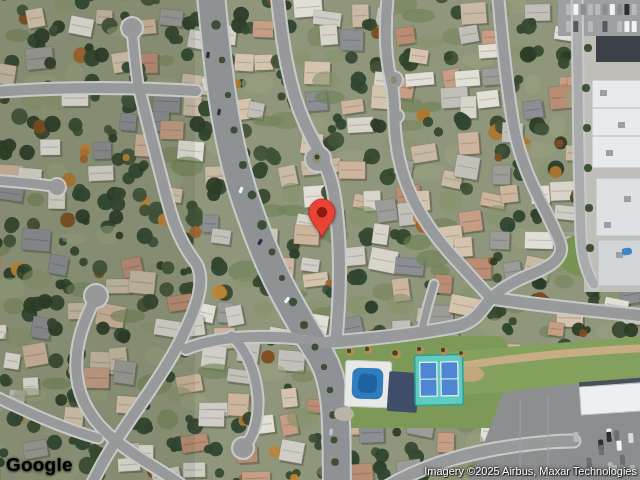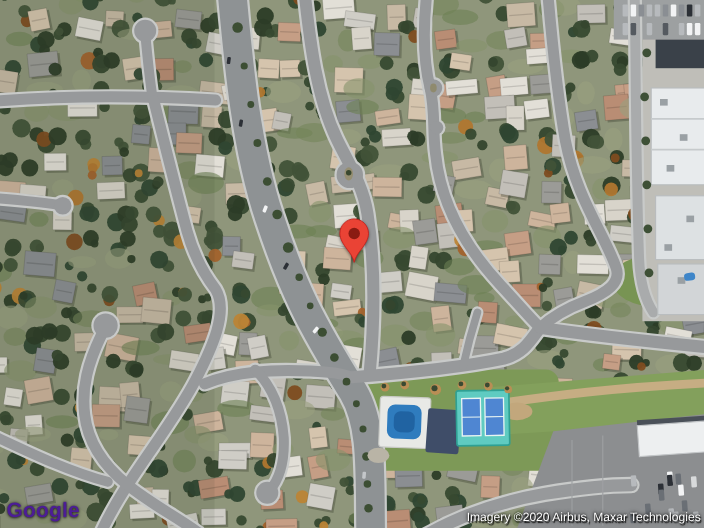--- a/index.html
+++ b/index.html
@@ -6,21 +6,21 @@
   .map-viewport{
     position:relative;width:640px;height:480px;overflow:hidden;
     font-family:"Liberation Sans","DejaVu Sans",sans-serif;
     background:#8f967b;cursor:grab;
   }
   .map-viewport svg.scene{position:absolute;left:0;top:0;display:block;}
   .pin{position:absolute;width:30px;height:42px;pointer-events:auto;
        filter:drop-shadow(0 1px 1.5px rgba(0,0,0,.5));}
   .google-logo{
     position:absolute;left:6px;bottom:4px;
-    font-size:19px;font-weight:bold;letter-spacing:.2px;color:#4c1d95;
+    font-size:19px;font-weight:bold;letter-spacing:.2px;color:#000000;
     text-shadow:0 0 3px rgba(0,0,0,.6),0 1px 2px rgba(0,0,0,.5);
     user-select:none;cursor:pointer;
   }
   .attribution{
     position:absolute;right:3px;bottom:3px;
     font-size:11px;color:#fff;
     text-shadow:0 0 2px rgba(0,0,0,.95),0 0 4px rgba(0,0,0,.75),1px 1px 1px rgba(0,0,0,.8);
     user-select:none;
   }
 </style>
@@ -2219,14 +2219,14 @@
 
   <div class="pin" style="left: 307px; top: 198px;">
     <svg width="30" height="42" viewBox="0 0 30 42">
       <path class="pin-body" d="M15 1 C8 1 2 6.9 2 14.2 C2 19.6 5.4 24.3 8.6 28.6 C11.4 32.3 14 35.8 15 40.5 C16 35.8 18.6 32.3 21.4 28.6 C24.6 24.3 28 19.6 28 14.2 C28 6.9 22 1 15 1 Z" fill="#EA4335" stroke="#C5221F" stroke-width="0.8"></path>
       <circle class="pin-dot" cx="15" cy="14.2" r="5.2" fill="#8A1B12"></circle>
     </svg>
   </div>
 
   <div class="google-logo">Google</div>
 
-  <div class="attribution">Imagery ©2020 Airbus, Maxar Technologies</div>
+  <div class="attribution">Imagery ©2025 Airbus, Maxar Technologies</div>
 </div>
 
 </body></html>

